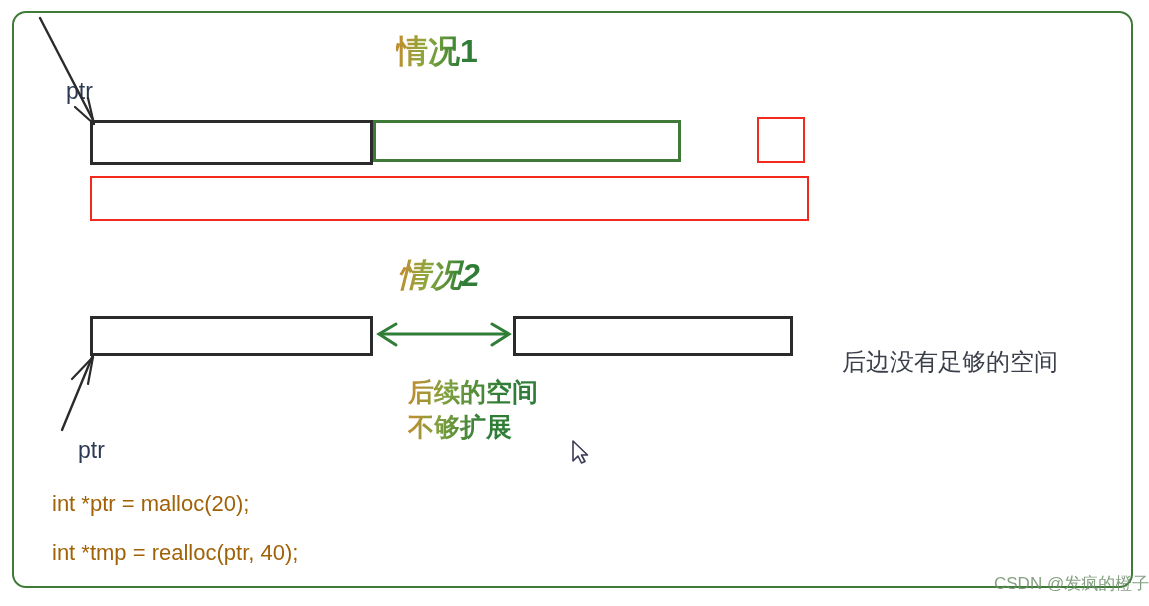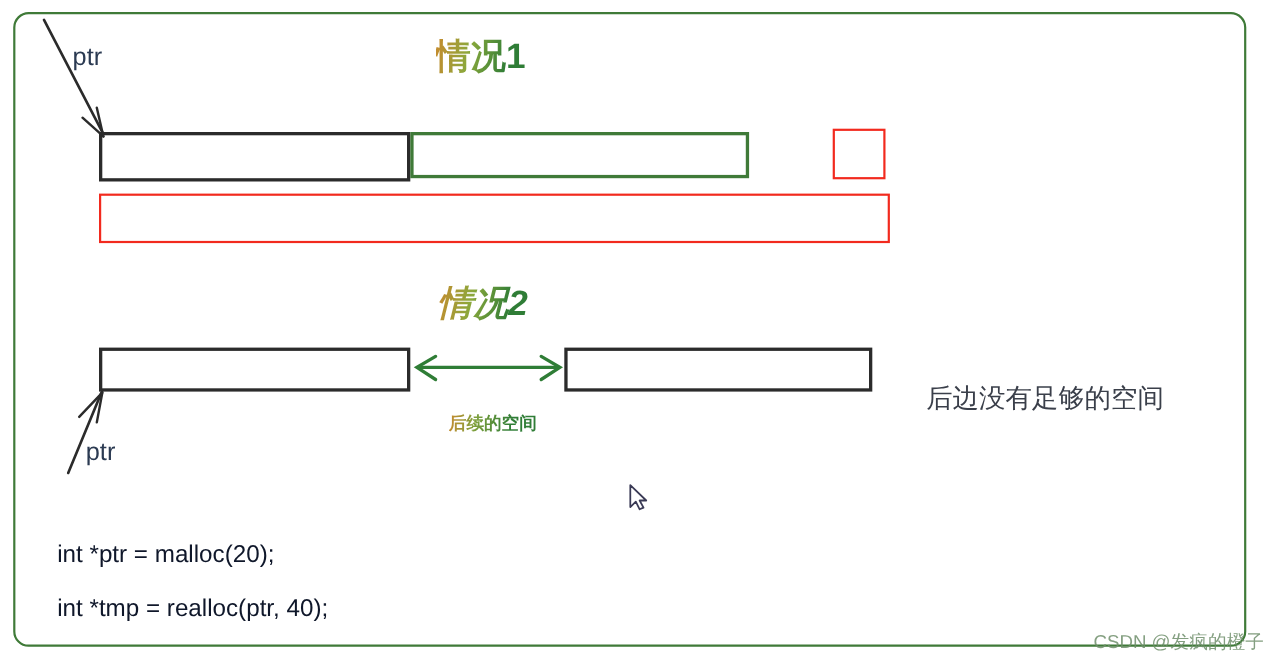--- a/index.html
+++ b/index.html
@@ -52,41 +52,42 @@
   .title-cn {
     font-size: 32px;
     font-weight: bold;
     background: linear-gradient(100deg, #c98a2e 0%, #8aa83c 38%, #2f7d36 78%);
     -webkit-background-clip: text;
     background-clip: text;
     color: transparent;
     -webkit-text-fill-color: transparent;
   }
   .green-note {
-    font-size: 16px;
+    font-size: 26px;
     font-weight: bold;
     background: linear-gradient(100deg, #c98a2e 0%, #7fa03d 30%, #2f7d36 70%);
     -webkit-background-clip: text;
     background-clip: text;
     color: transparent;
     -webkit-text-fill-color: transparent;
   }
   .dark-cn {
     font-size: 24px;
     color: #3a3f4a;
     font-family: "DejaVu Sans", "Liberation Sans", sans-serif;
   }
   .ptr-label {
     font-size: 23px;
     color: #2b3a52;
     font-family: "Liberation Sans", sans-serif;
+    margin-top: 40px;
   }
   .code-line {
     font-size: 22px;
-    color: #0f172a;
+    color: #a16207;
     font-family: "Liberation Sans", sans-serif;
   }
   .watermark {
     position: absolute;
     font-size: 17px;
     color: #6f8f6b;
     opacity: .85;
     white-space: pre;
     margin-left: 36px;
   }
@@ -114,20 +115,21 @@
   <div class="label title-cn" style="left:398px; top:254px;font-style:italic;">情况2</div>
 
   <div class="box black" style="left:90px; top:316px; width:283px; height:40px;"></div>
 
   <div class="box black" style="left:513px; top:316px; width:280px; height:40px;"></div>
 
   <div class="label ptr-label" style="left:78px; top:395px;">ptr</div>
 
   <div class="label green-note" style="left:408px; top:375px;">后续的空间</div>
 
+  <div class="label green-note" style="left:408px; top:410px;">不够扩展</div>
 
   <div class="label dark-cn" style="left:842px; top:346px;">后边没有足够的空间</div>
 
   <div class="label code-line" style="left:52px; top:489px;">int *ptr = malloc(20);</div>
 
   <div class="label code-line" style="left:52px; top:538px;text-align:center;">int *tmp = realloc(ptr, 40);</div>
 
   <div class="watermark" style="left:958px; top:572px;">CSDN @发疯的橙子</div>
 
   <svg class="overlay" viewBox="0 0 1149 606">

